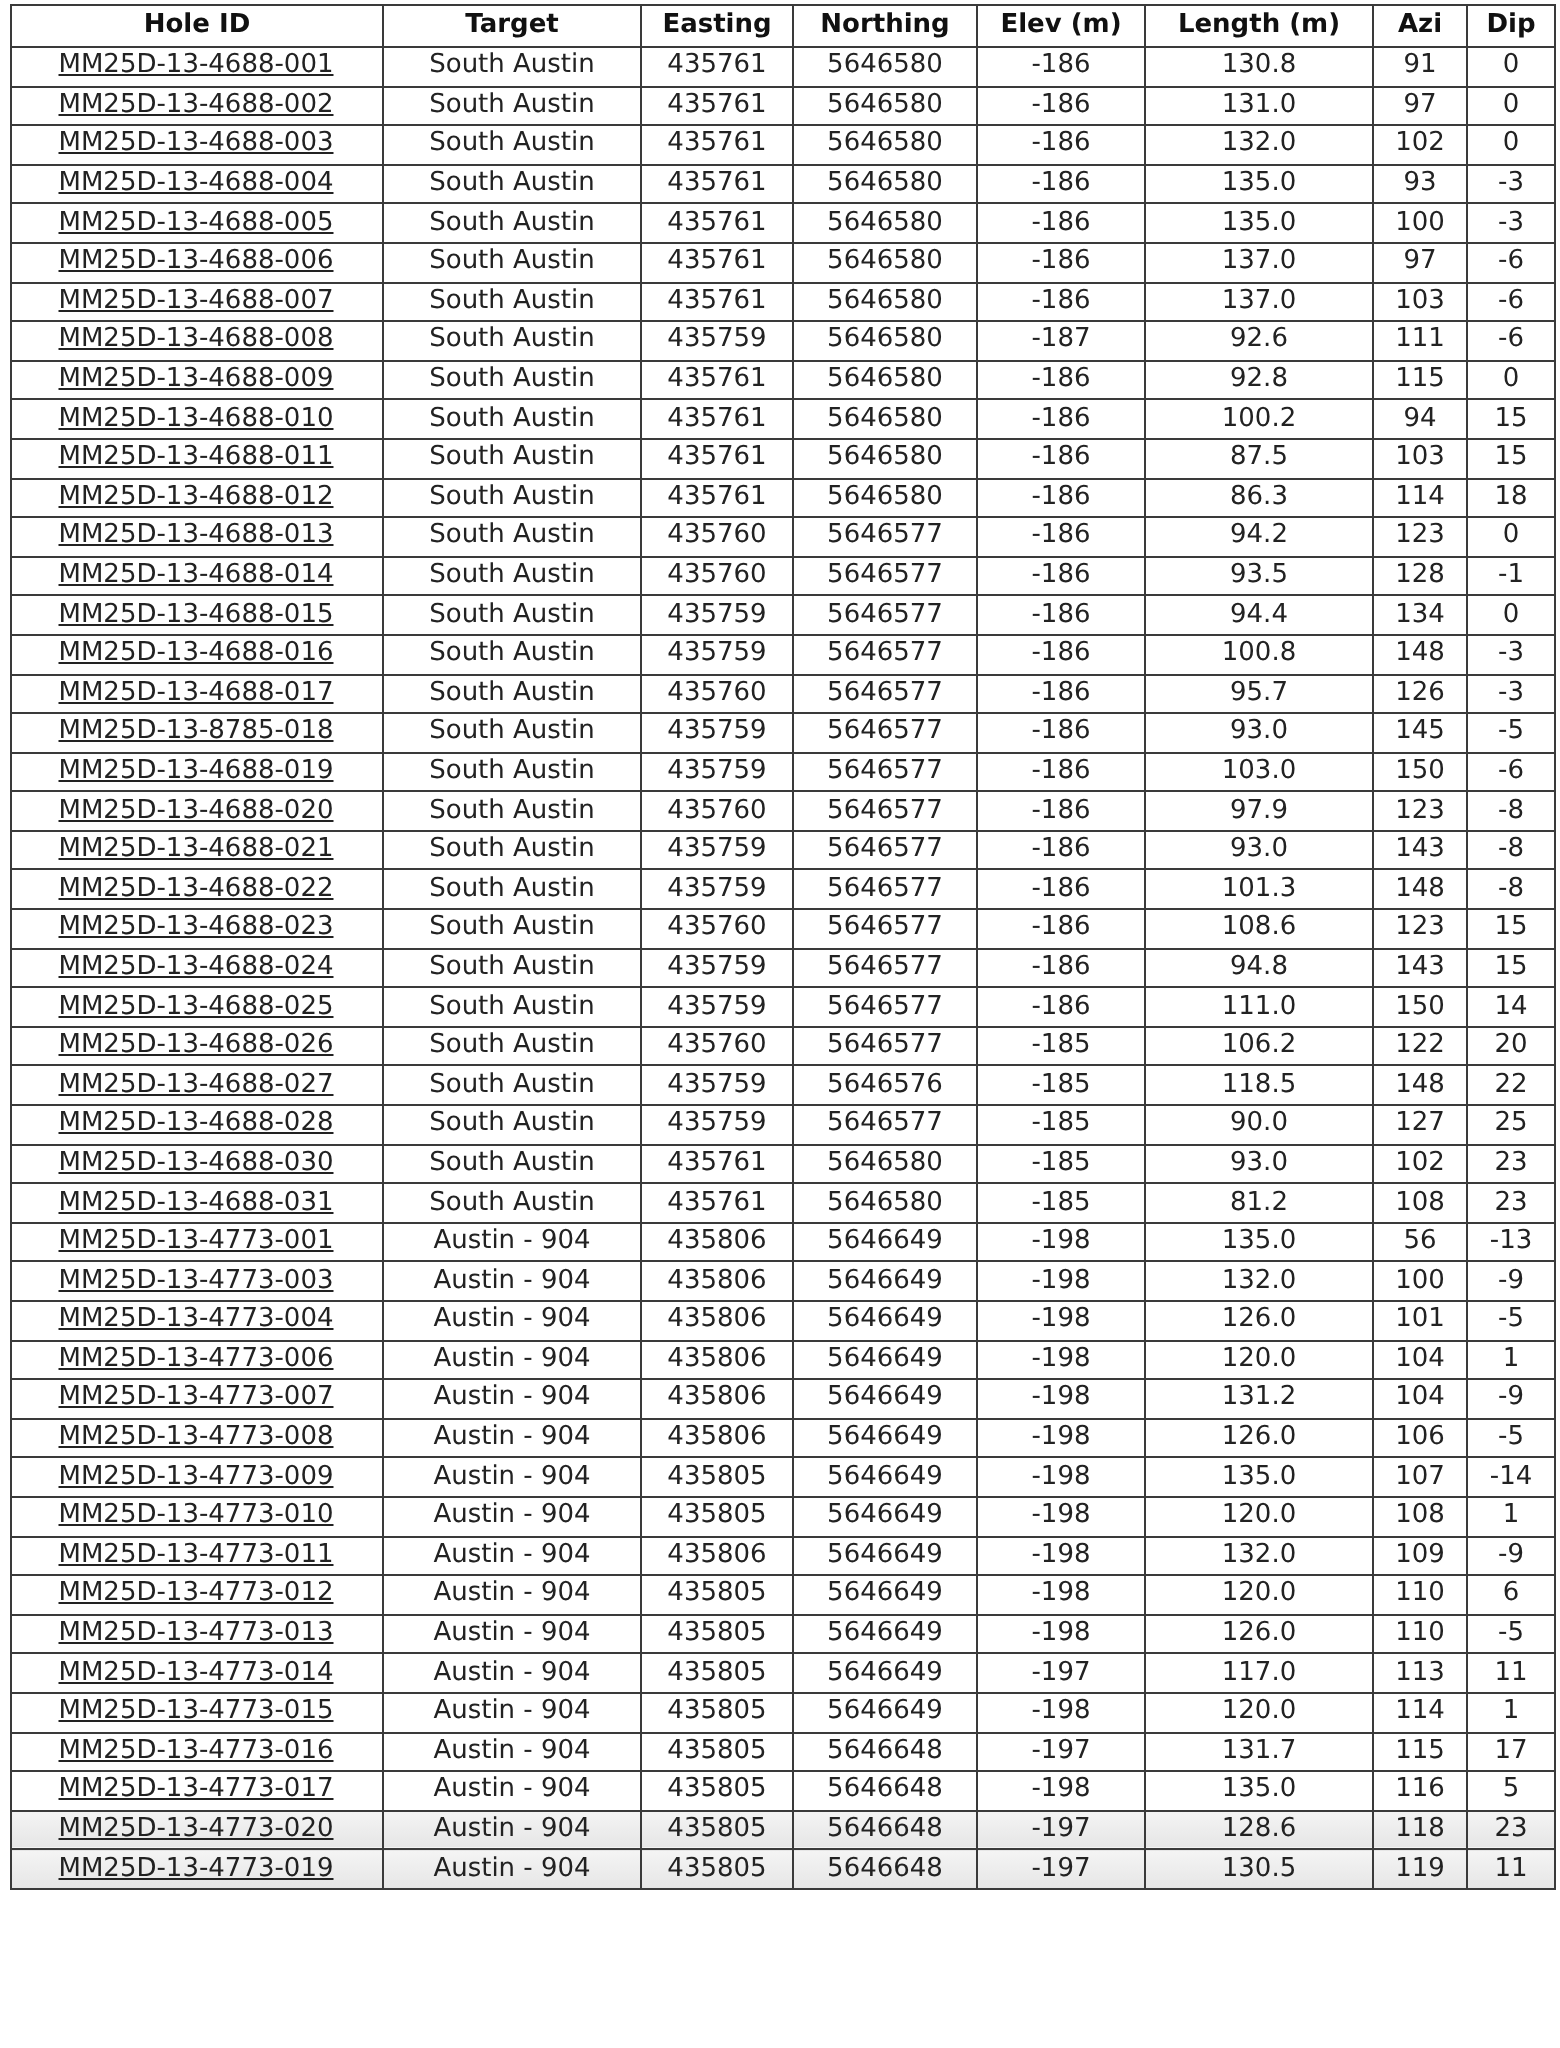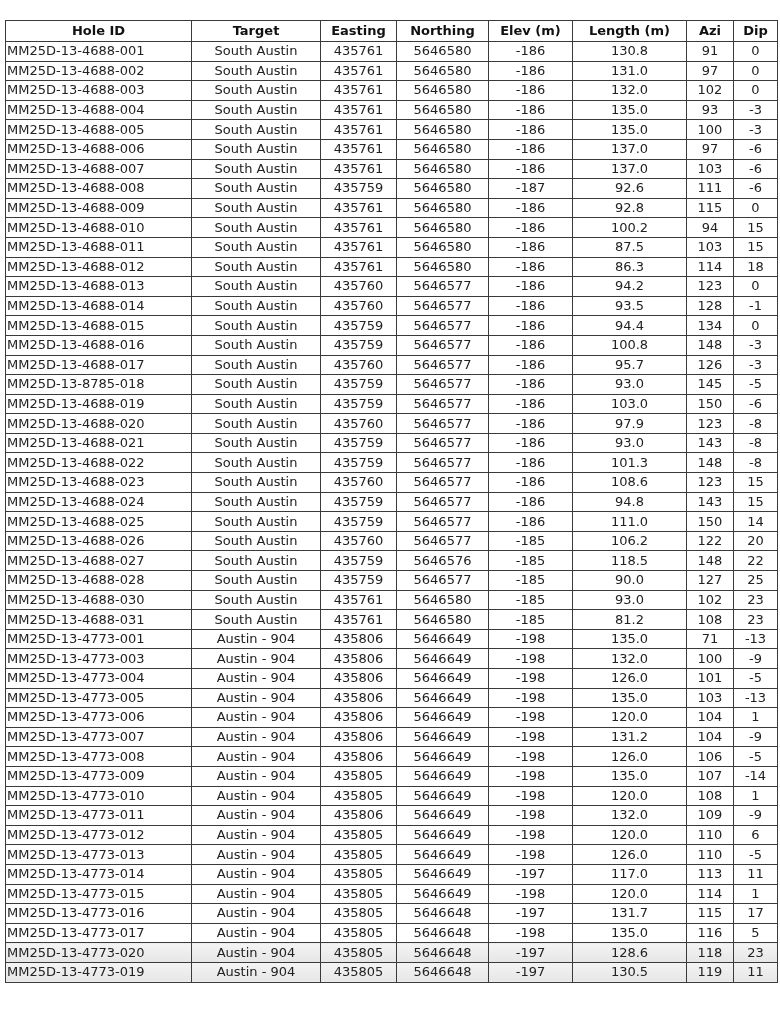--- a/index.html
+++ b/index.html
@@ -1,35 +1,35 @@
 <!DOCTYPE html>
 <html><head>
 <meta charset="utf-8">
 <style>
   html, body { margin: 0; padding: 0; background: #ffffff; }
   body { width: 780px; height: 1024px; overflow: hidden; position: relative; }
   .tbl {
-    position: absolute; left: 5px; top: 20px;
+    position: absolute; left: 5px; top: 2px;
     border-collapse: collapse;
     font-family: "DejaVu Sans", sans-serif;
     font-size: 13px;
     color: #222;
     table-layout: fixed;
   }
   .tbl th, .tbl td {
     border: 1.5px solid #3a3a3a;
     padding: 0 2px;
     height: 18.6px;
     line-height: 18px;
     white-space: nowrap;
     overflow: hidden;
     text-align: center;
   }
   .tbl th { font-weight: bold; color: #111; height: 20px; }
-  .tbl td.hole { text-align: left; padding-left: 1px; }
+  .tbl td.hole { text-align: center; padding-left: 1px; text-decoration: underline; }
   .tbl tr.shade td { background: linear-gradient(#f4f4f4, #e6e6e6); }
 </style>
 </head>
 <body>
 
 <table class="tbl">
   <colgroup>
     <col style="width:186px">
       <col style="width:129px">
       <col style="width:76px">
@@ -352,21 +352,21 @@
         <td>108</td>
         <td>23</td>
       </tr>
       <tr>
         <td class="hole">MM25D-13-4773-001</td>
         <td>Austin - 904</td>
         <td>435806</td>
         <td>5646649</td>
         <td>-198</td>
         <td>135.0</td>
-        <td>71</td>
+        <td>56</td>
         <td>-13</td>
       </tr>
       <tr>
         <td class="hole">MM25D-13-4773-003</td>
         <td>Austin - 904</td>
         <td>435806</td>
         <td>5646649</td>
         <td>-198</td>
         <td>132.0</td>
         <td>100</td>
@@ -374,30 +374,20 @@
       </tr>
       <tr>
         <td class="hole">MM25D-13-4773-004</td>
         <td>Austin - 904</td>
         <td>435806</td>
         <td>5646649</td>
         <td>-198</td>
         <td>126.0</td>
         <td>101</td>
         <td>-5</td>
-      </tr>
-      <tr>
-        <td class="hole">MM25D-13-4773-005</td>
-        <td>Austin - 904</td>
-        <td>435806</td>
-        <td>5646649</td>
-        <td>-198</td>
-        <td>135.0</td>
-        <td>103</td>
-        <td>-13</td>
       </tr>
       <tr>
         <td class="hole">MM25D-13-4773-006</td>
         <td>Austin - 904</td>
         <td>435806</td>
         <td>5646649</td>
         <td>-198</td>
         <td>120.0</td>
         <td>104</td>
         <td>1</td>

